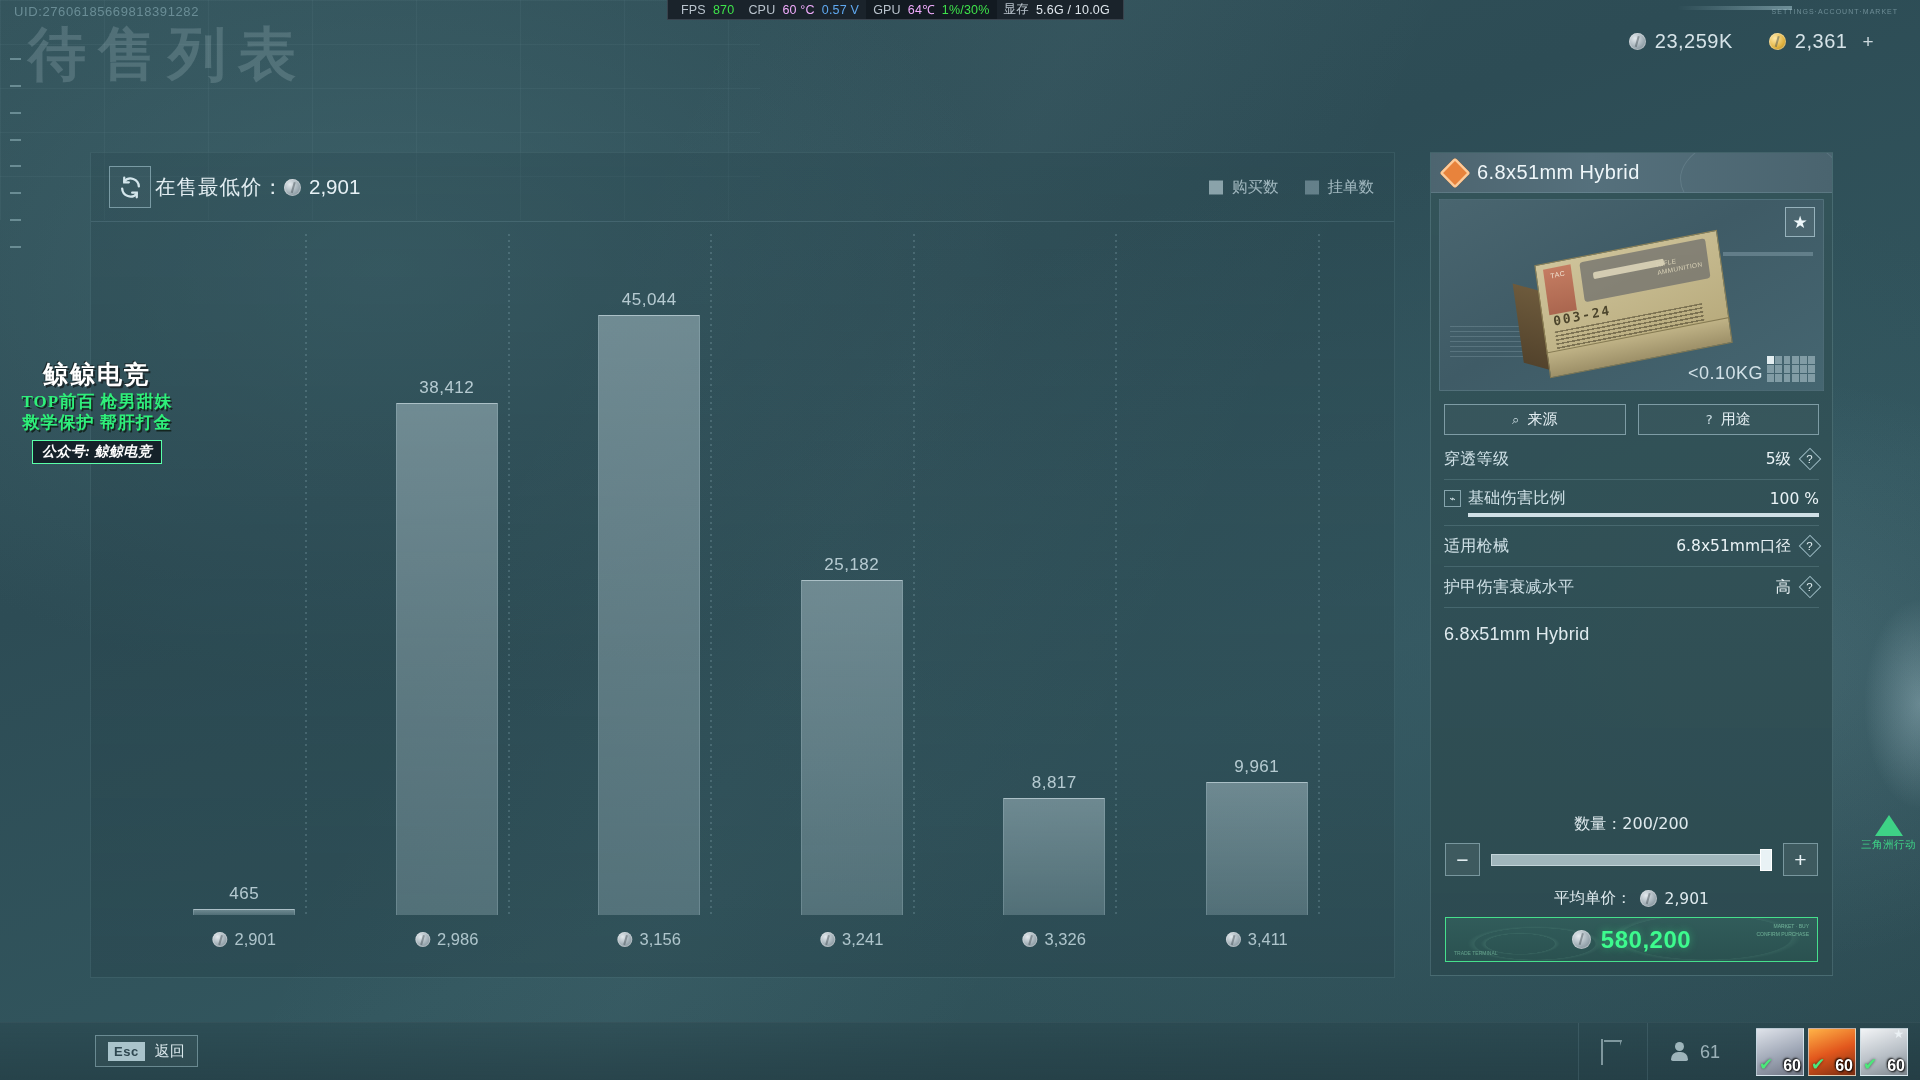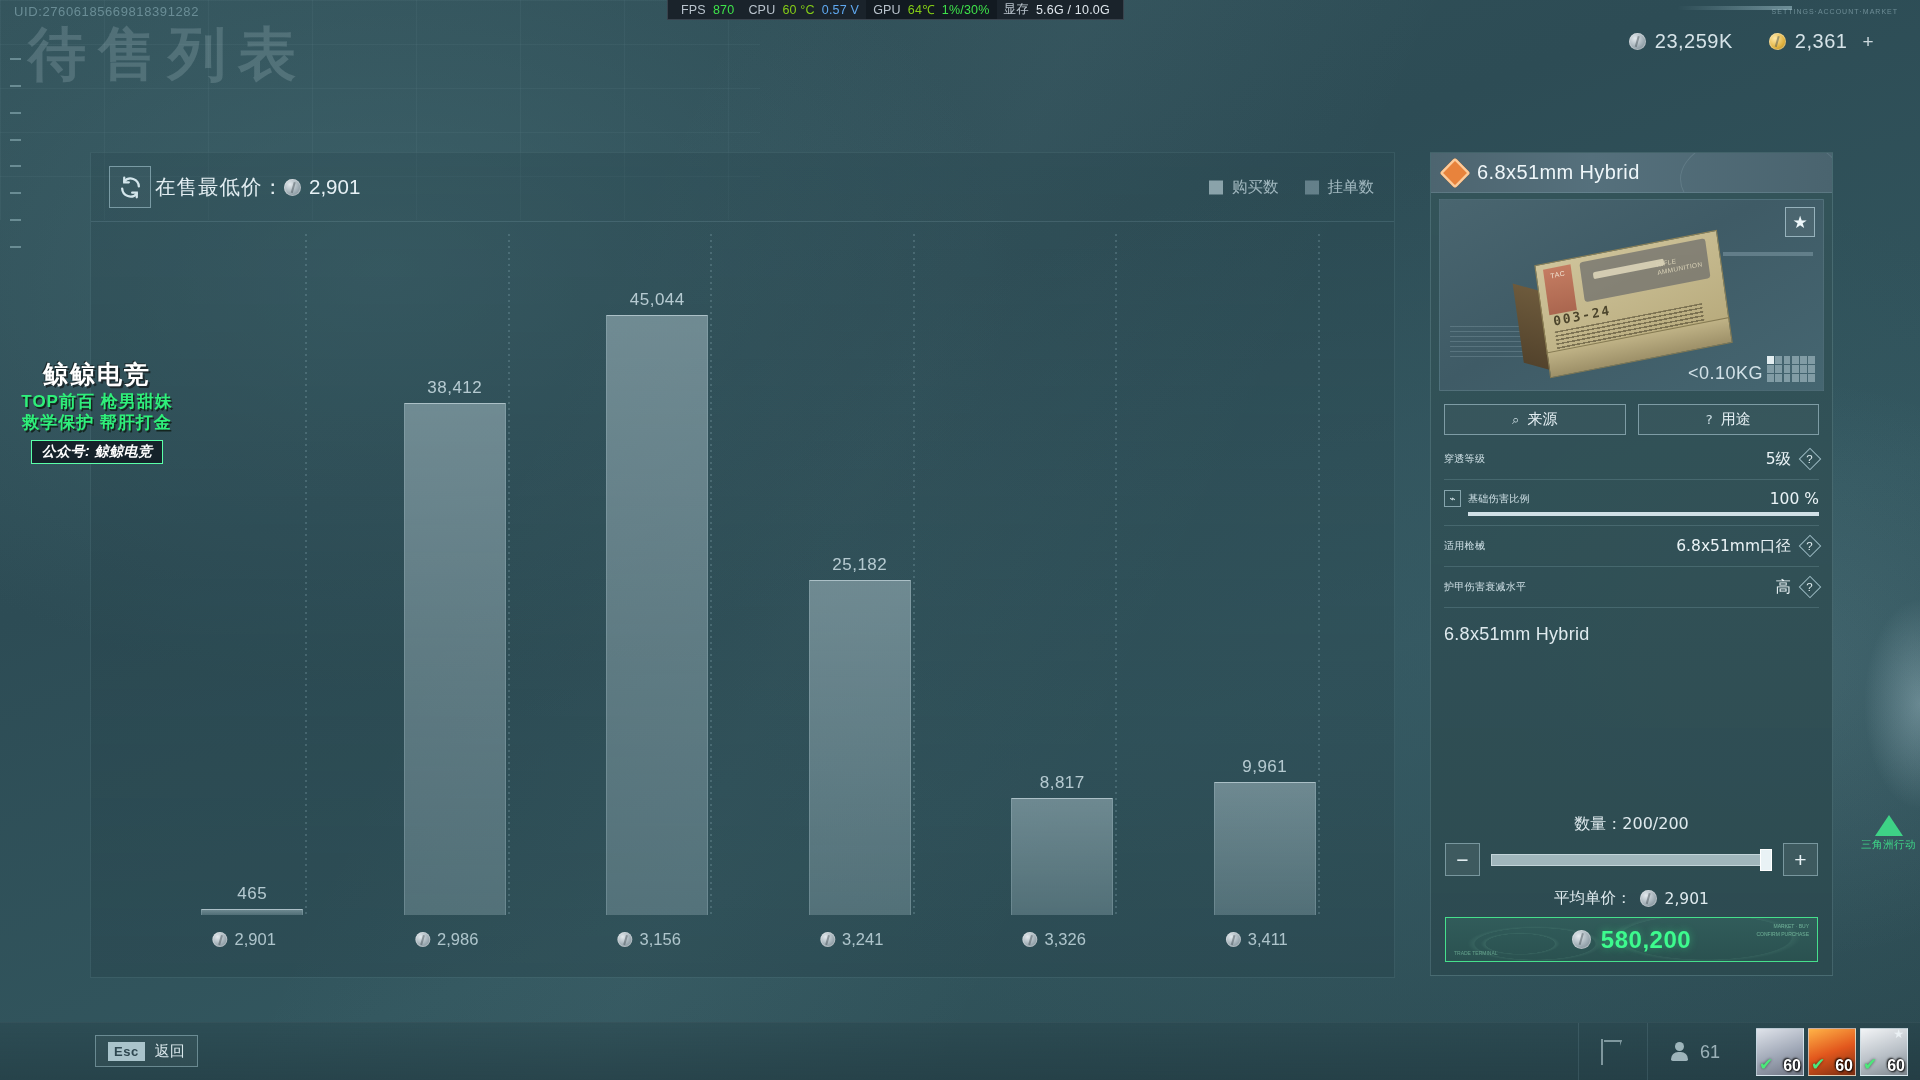--- a/index.html
+++ b/index.html
@@ -42,21 +42,21 @@
     position:absolute; left:667px; top:0; height:20px;
     background:#1a232b; border:1px solid #39434d; border-top:none;
     display:flex; align-items:center; padding:0 6px; gap:0;
     font-size:12.5px; letter-spacing:.2px; z-index:40;
     font-family:"Liberation Sans", sans-serif;
   }
   .hwbar .seg{display:flex;align-items:center;gap:7px;padding:0 7px;height:100%;}
   .hwbar .seg.dark{background:#121a21;}
   .hw-k{color:#b9c3cc;}
   .hw-green{color:#3ee24a;}
-  .hw-yellow{color:#84cc16;}
+  .hw-yellow{color:#f0abfc;}
   .hw-blue{color:#5fa8ef;}
   .hw-white{color:#dfe6ec;}
 
   
   .uid{
     position:absolute; left:14px; top:4px; font-size:13px;
     color:rgba(150,185,195,.55); letter-spacing:.6px; z-index:20;
   }
   .page-title{
     position:absolute; left:28px; top:16px; z-index:15;
@@ -142,21 +142,21 @@
     display:flex; flex-direction:column; justify-content:flex-end; align-items:center;
   }
   .col .guide{
     position:absolute; left:50%; top:0; bottom:62px; width:1px;
     transform:translateX(-50%) translateX(62px);
     background-image:linear-gradient(rgba(180,215,225,.38) 2px, transparent 2px);
     background-size:1px 6px;
   }
   .bar-wrap{
     width:100%; display:flex; flex-direction:column; align-items:center;
-    position:absolute; bottom:62px; left:8px;
+    position:absolute; bottom:62px; left:0;
   }
   .bar-val{
     font-size:17px; color:rgba(215,233,239,.80); margin-bottom:5px; letter-spacing:.5px;
   }
   .bar{
     width:102px;
     background:linear-gradient(180deg, rgba(205,224,231,.40), rgba(186,210,218,.26));
     border-top:1px solid rgba(225,240,246,.62);
     border-left:1px solid rgba(200,224,232,.20);
     border-right:1px solid rgba(200,224,232,.20);
@@ -274,21 +274,21 @@
     font-family:"DejaVu Sans", sans-serif;
   }
   .ghost-btn .gi{font-size:13px; color:#cfe0e6;}
 
   
   .stats{padding:4px 13px 0;}
   .stat-row{
     height:41px; display:flex; align-items:center; justify-content:space-between;
     border-bottom:1px solid rgba(160,200,210,.20); position:relative;
   }
-  .stat-k{font-size:10px;color:#cfe0e6;font-family:"DejaVu Sans", sans-serif;letter-spacing:.3px;}
+  .stat-k{font-size:16px;color:#cfe0e6;font-family:"DejaVu Sans", sans-serif;letter-spacing:.3px;}
   .stat-right{display:flex;align-items:center;gap:9px;}
   .stat-v{font-size:15.5px;color:#eaf3f6;font-family:"DejaVu Sans", sans-serif;}
   .qmark{
     width:19px;height:19px; position:relative; flex:none;
     display:flex;align-items:center;justify-content:center;
   }
   .qmark i{
     position:absolute; inset:1.5px; border:1px solid rgba(190,220,230,.75);
     transform:rotate(45deg);
   }
@@ -348,21 +348,21 @@
   .buy-amt{font-size:24px;font-weight:bold;color:#3dfb8e;letter-spacing:.5px;position:relative;z-index:2;
     text-shadow:0 0 8px rgba(60,250,140,.45);}
   .buy-btn .coin{position:relative;z-index:2;width:19px;height:19px;}
   .buy-micro{position:absolute; right:8px; top:5px; font-size:5px; color:rgba(150,230,190,.6);
     text-align:right; line-height:1.5; z-index:2;}
   .buy-micro2{position:absolute; left:8px; bottom:5px; font-size:5px; color:rgba(150,230,190,.5); z-index:2;}
 
   
   .watermark{
     position:absolute; left:2px; top:358px; width:190px; z-index:30; text-align:center;
-    font-family:Liberation Sans, sans-serif;
+    font-family:Liberation Serif, serif;
   }
   .wm-title{
     font-size:25px; font-weight:bold; color:#ffffff; letter-spacing:2px;
     text-shadow:2px 2px 0 #1d2a2e, -1px -1px 0 #1d2a2e;
   }
   .wm-l1,.wm-l2{
     font-size:17px; font-weight:bold; color:#2ef07a; letter-spacing:1px; line-height:1.25;
     text-shadow:1.5px 1.5px 0 #14251f;
   }
   .wm-tag{

